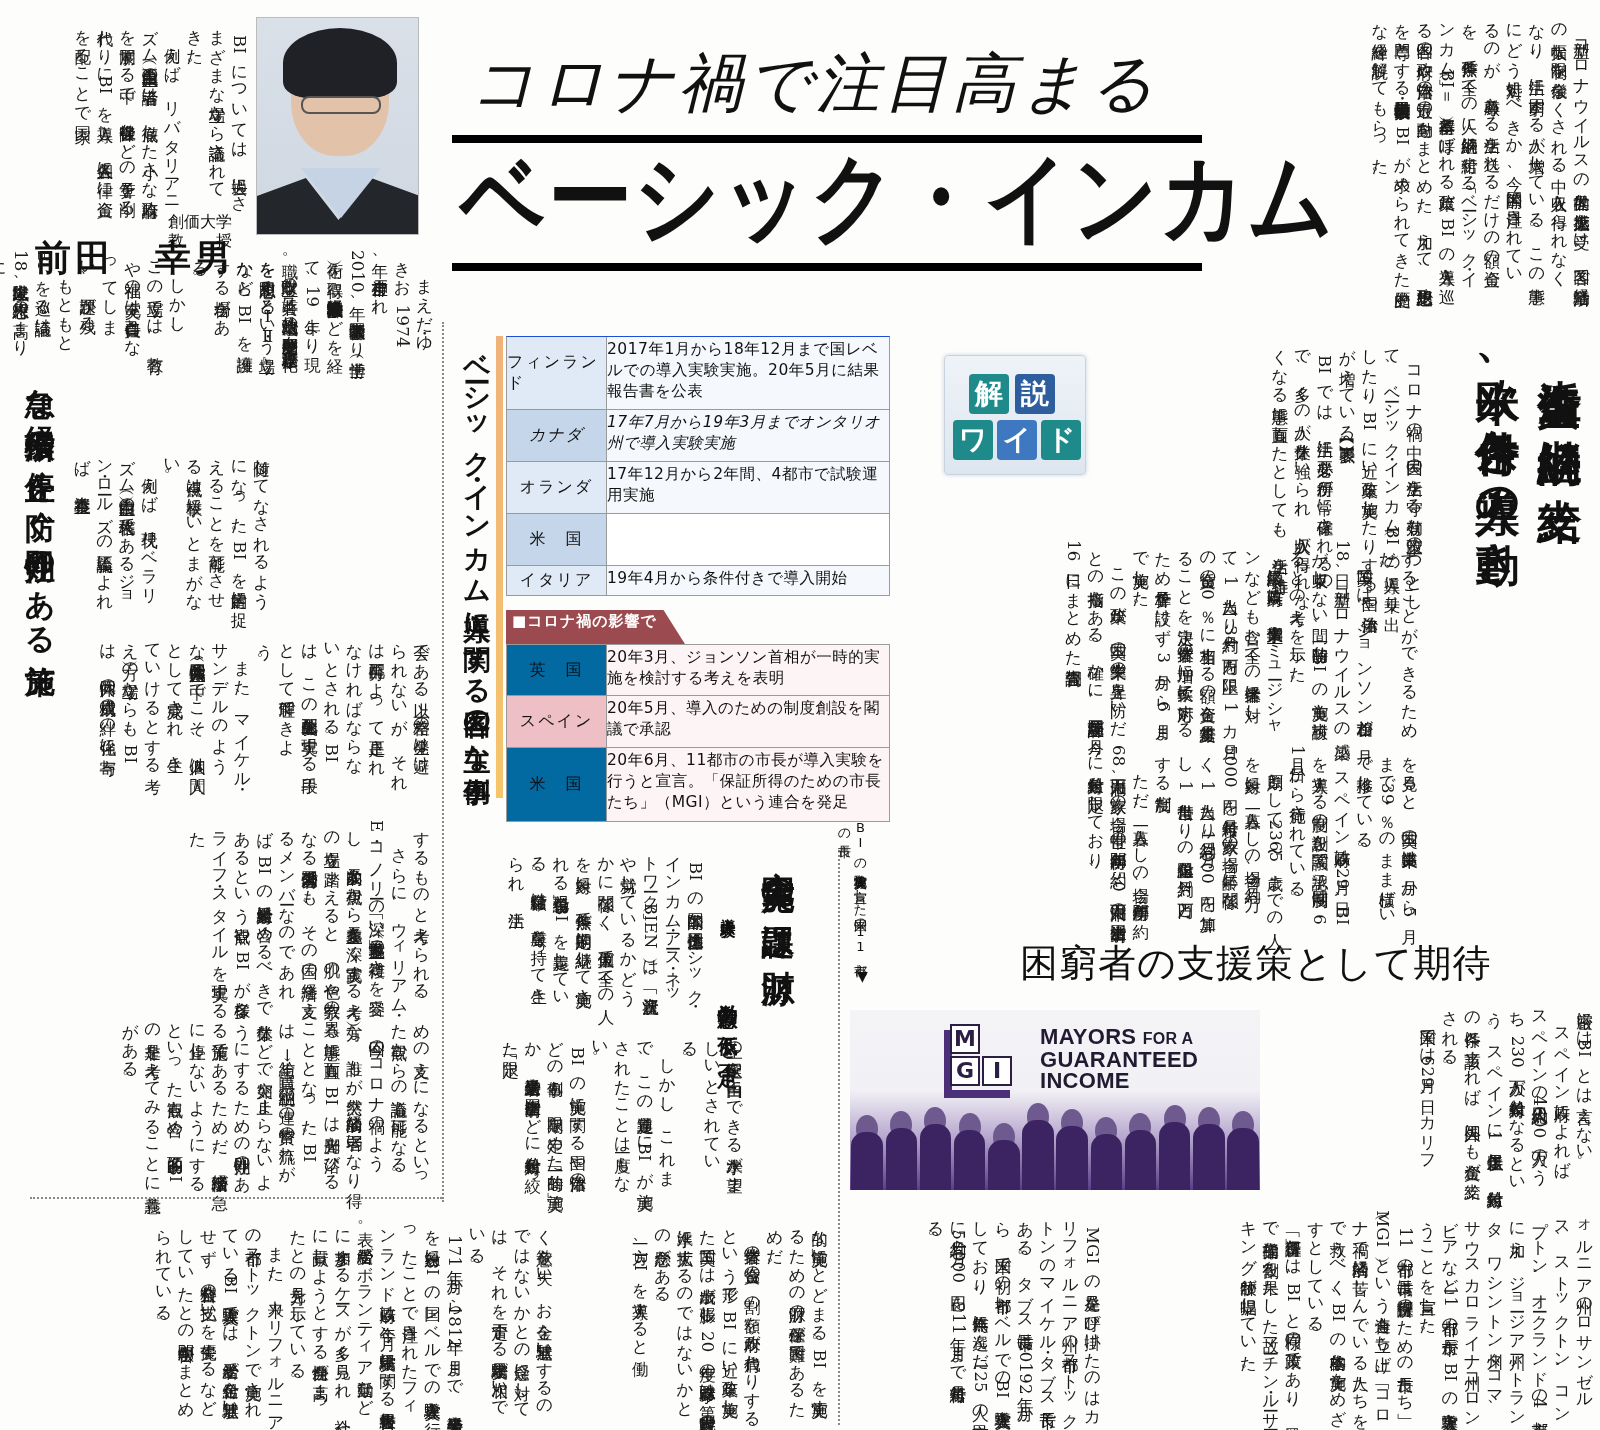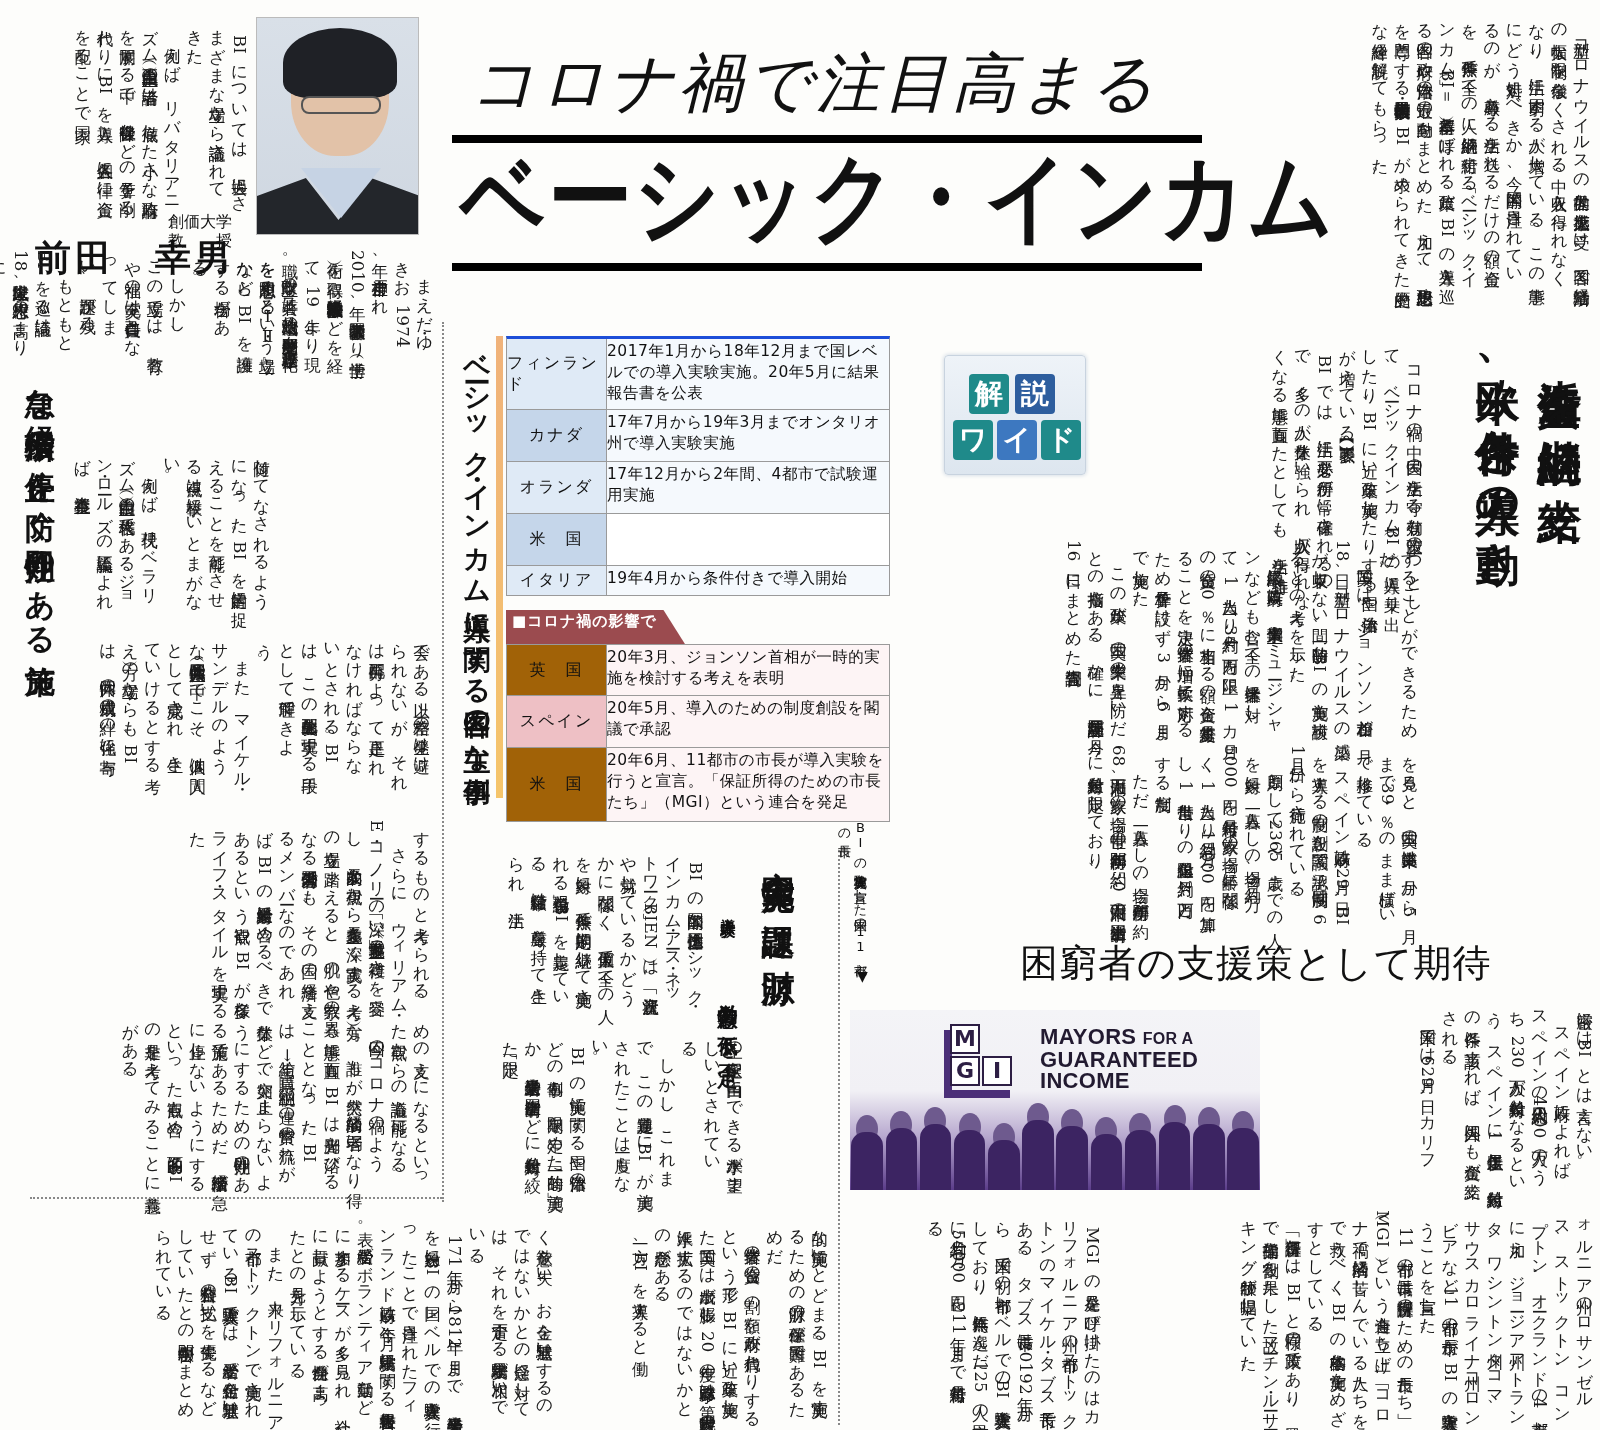--- a/index.html
+++ b/index.html
@@ -26,27 +26,27 @@
   .photo .sweater { position: absolute; left: 0; top: 160px; width: 163px; height: 60px; background: #23262b; clip-path: polygon(0 30%,30% 0,50% 70%,70% 0,100% 30%,100% 100%,0 100%); }
 
   .name-big { left: 35px; top: 234px; font-family: "DejaVu Serif", serif; font-weight: 700; font-size: 36px; letter-spacing: 4px; white-space: nowrap; }
   .name-title { left: 168px; top: 212px; font-family: "DejaVu Serif", serif; font-weight: 400; font-size: 16px; line-height: 19px; white-space: nowrap; }
 
   
   .tbl-title { left: 462px; top: 336px; height: 480px; font-weight: 700; font-size: 27px; letter-spacing: 1px; line-height: 30px; }
   .tbl-bar { left: 496px; top: 336px; width: 7px; height: 462px; background: linear-gradient(180deg,#f0b27a,#f5c56b); }
   .tbl-grid { left: 506px; top: 336px; width: 384px; }
   .row { display: flex; border: 1px solid #9a9a9a; border-top: none; background: #fff; }
-  .row:first-child { border-top: 3px solid #1d4ed8; }
+  .row:first-child { border-top: 1px solid #1d4ed8; }
   .row .c { width: 100px; display: flex; align-items: center; justify-content: center; font-size: 16px; letter-spacing: 2px; border-right: 1px solid #9a9a9a; }
   .row .d { flex: 1; padding: 2px 0; font-size: 15.5px; letter-spacing: 0.5px; }
   .row.blue1 .c { background: #dfeaf6; }
   .row.blue2 .c { background: #c5d6ea; }
   .row.blue1 .d, .row.blue2 .d { background: #f5f9fd; }
-  .row.pink1 .c { background: #a16207; }
+  .row.pink1 .c { background: #0369a1; }
   .row.pink2 .c { background: #eec0c5; }
   .row.pink1 .d, .row.pink2 .d { background: #fdf4f5; }
   .corona-tag { display: inline-block; margin-top: 14px; background: #9b4b4f; color: #fff; font-weight: 700; font-size: 15px; padding: 2px 28px 13px 6px; clip-path: polygon(0 0,88% 0,100% 100%,0 100%); letter-spacing: 1px; }
 
   
   .badge { left: 944px; top: 355px; width: 142px; height: 120px; background: linear-gradient(180deg,#eef3f8,#dde6ef); border: 1px solid #c8d3df; border-radius: 4px; box-shadow: 0 0 4px #c8d3df; }
   .badge .tile { position: absolute; width: 40px; height: 40px; color: #fff; font-weight: 700; font-size: 28px; line-height: 40px; text-align: center; border-radius: 4px; }
 
   
   .head-right { font-family: "DejaVu Sans", sans-serif; font-weight: 700; font-size: 44px; line-height: 52px; letter-spacing: 2px; }
@@ -115,21 +115,21 @@
   <div class="tile" style="left:96px;top:64px;background:#1f8a8a;">ド</div>
 </div>
 
 <div class="abs vt tbl-title">ベーシック・インカム導入に関する各国の主な事例</div>
 <div class="abs tbl-bar"></div>
 <div class="abs tbl-grid">
   <div class="row blue1" style="height:74px;">
     <div class="c">フィンランド</div>
     <div class="d">2017年1月から18年12月まで国レベルでの導入実験実施。20年5月に結果報告書を公表</div>
   </div>
-  <div class="row blue2" style="height:52px;">
+  <div class="row blue2" style="height:52px;font-style:italic;">
     <div class="c">カナダ</div>
     <div class="d">17年7月から19年3月までオンタリオ州で導入実験実施</div>
   </div>
   <div class="row blue1" style="height:52px;">
     <div class="c">オランダ</div>
     <div class="d">17年12月から2年間、4都市で試験運用実施</div>
   </div>
   <div class="row blue2" style="height:52px;">
     <div class="c">米　国</div>
   </div>

